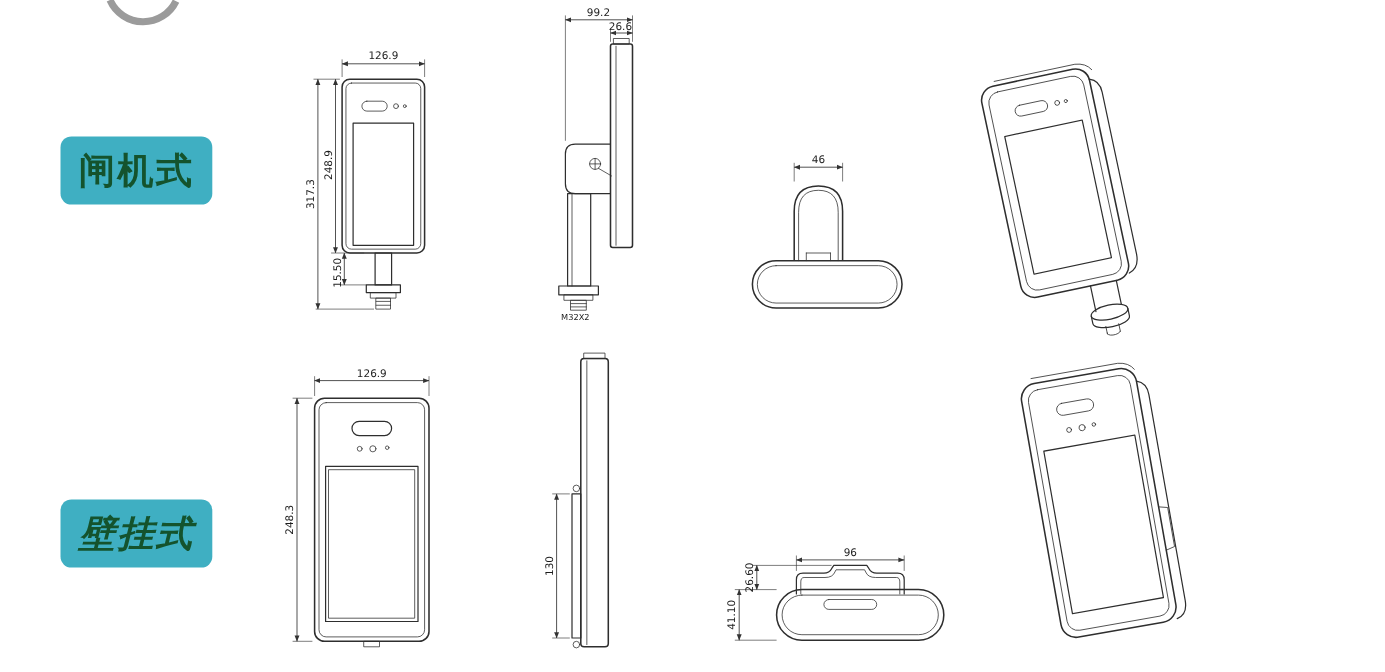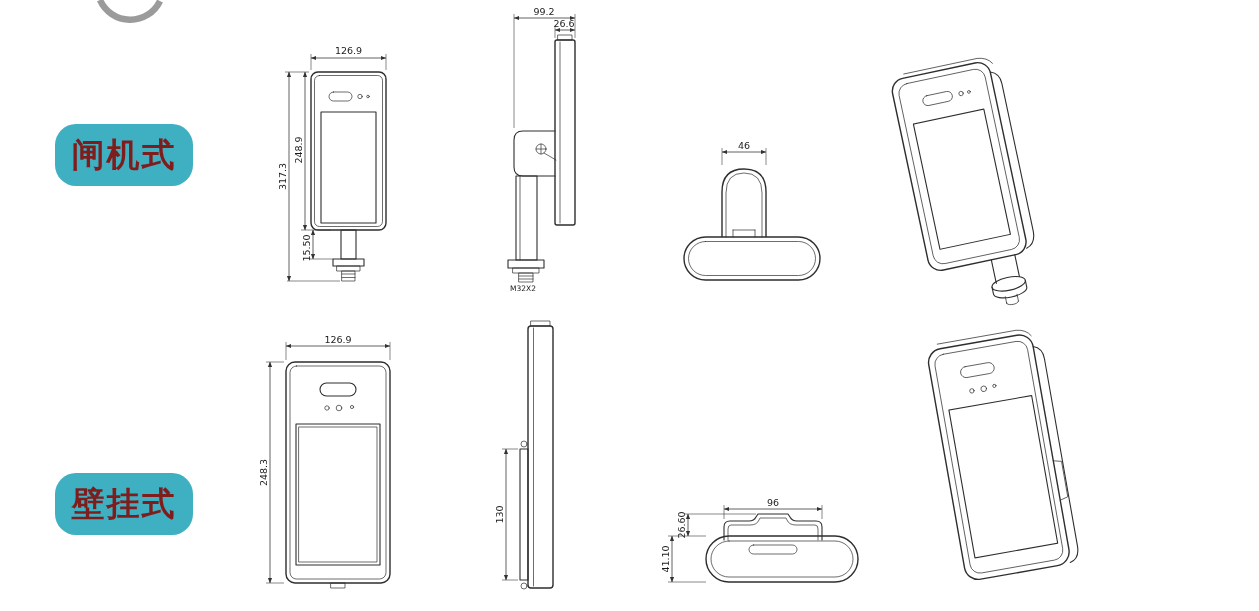--- a/index.html
+++ b/index.html
@@ -1,25 +1,25 @@
 <!DOCTYPE html>
 <html style="--accent: #3fafc2;"><head>
 <meta charset="utf-8">
 <style>
   * { margin:0; padding:0; box-sizing:border-box; }
   html,body { width:1259px; height:611px; background:#fff; font-family:"Liberation Sans", sans-serif; overflow:hidden; }
   .canvas { position:relative; width:1259px; height:611px; background:#fff; }
   .badge {
     position:absolute; left:55px; width:138px; height:62px;
-    background:var(--accent,#3fafc2); border-radius:21px;
+    background:var(--accent,#3fafc2); border-radius:10px;
     display:flex; align-items:center; justify-content:center;
-    color:#7f1d1d; font-size:33px; font-weight:700; letter-spacing:2px;
+    color:#14532d; font-size:33px; font-weight:700; letter-spacing:2px;
   }
   .badge-gate { top:124px; }
-  .badge-wall { top:473px; }
+  .badge-wall { top:454px;font-style:italic; }
   svg.drawings { position:absolute; left:0; top:0; }
   .ln  { fill:none; stroke:#2e2e2e; stroke-width:1.1; stroke-linejoin:round; stroke-linecap:round; }
   .ln3 { fill:none; stroke:#2e2e2e; stroke-width:1.4; stroke-linejoin:round; }
   .thin { stroke-width:0.7; }
   .dim { fill:none; stroke:#3a3a3a; stroke-width:0.8; }
   .ext { fill:none; stroke:#3a3a3a; stroke-width:0.6; }
   .dimtxt { font-family:"DejaVu Sans", sans-serif; font-size:9.5px; fill:#1c1c1c; text-anchor:middle; }
   .dimtxt.small { font-size:7.5px; }
   .decor { stroke:#9b9b9b; stroke-width:6.5; fill:none; }
 </style>

